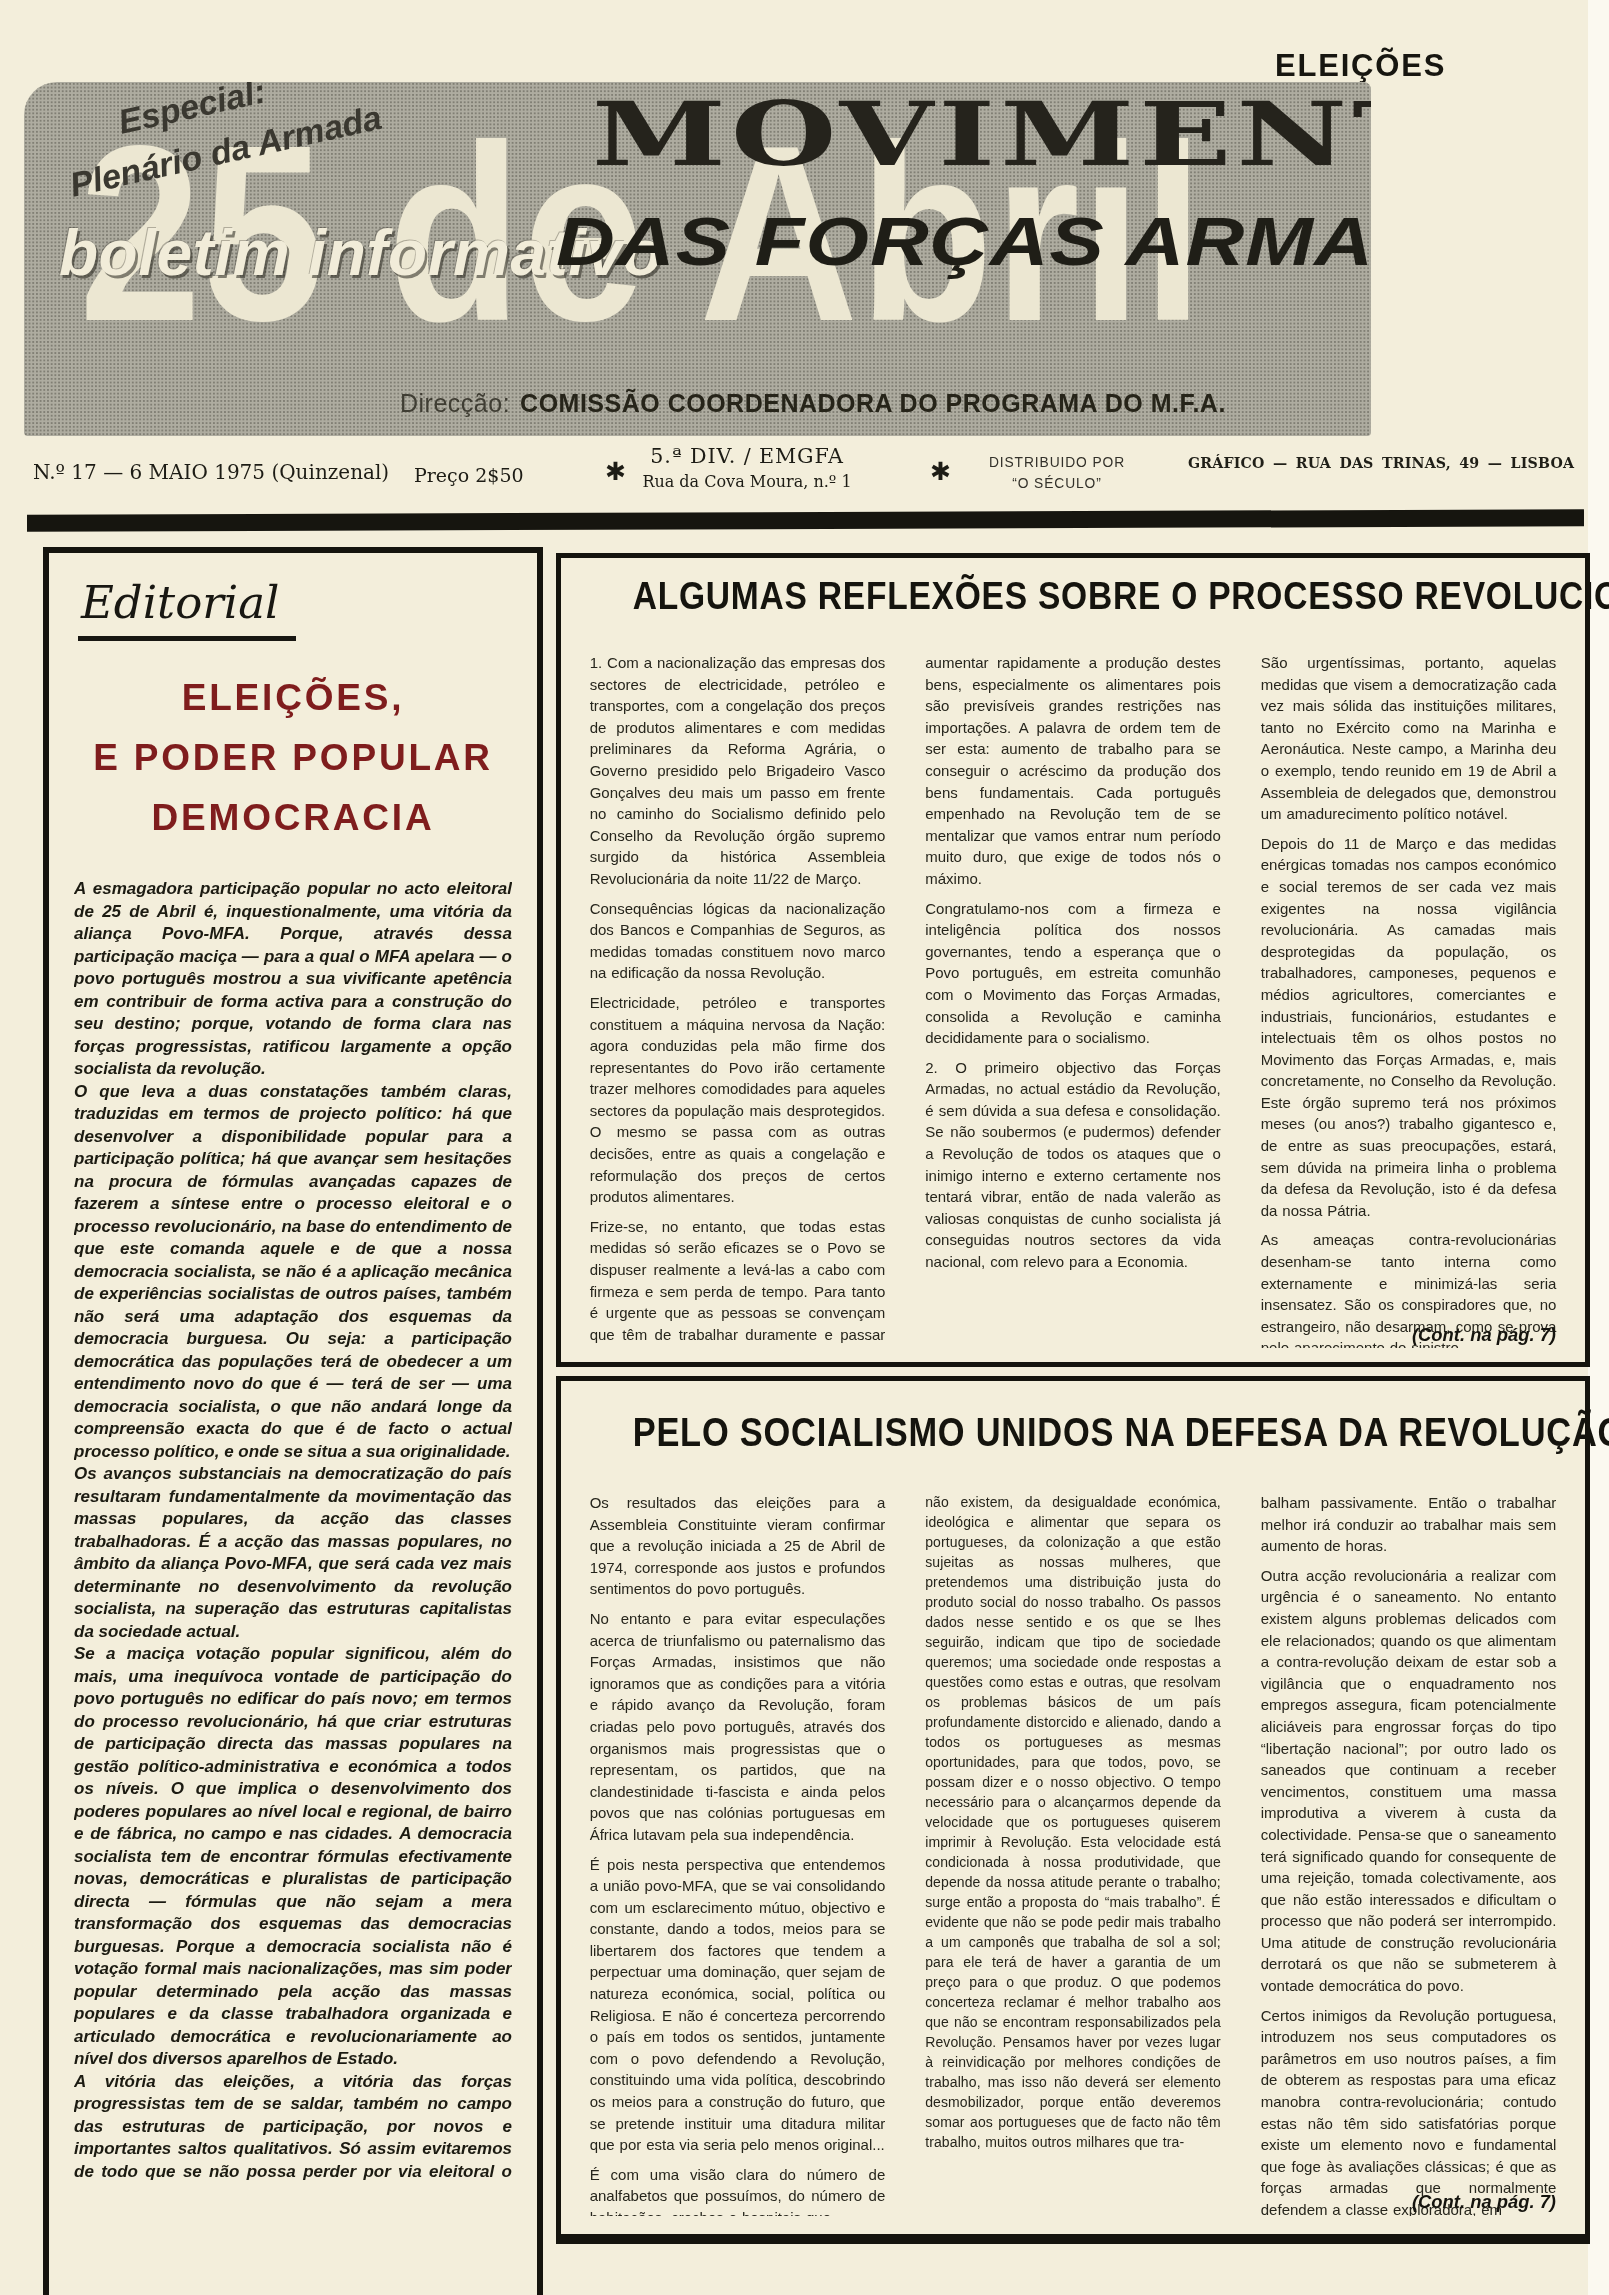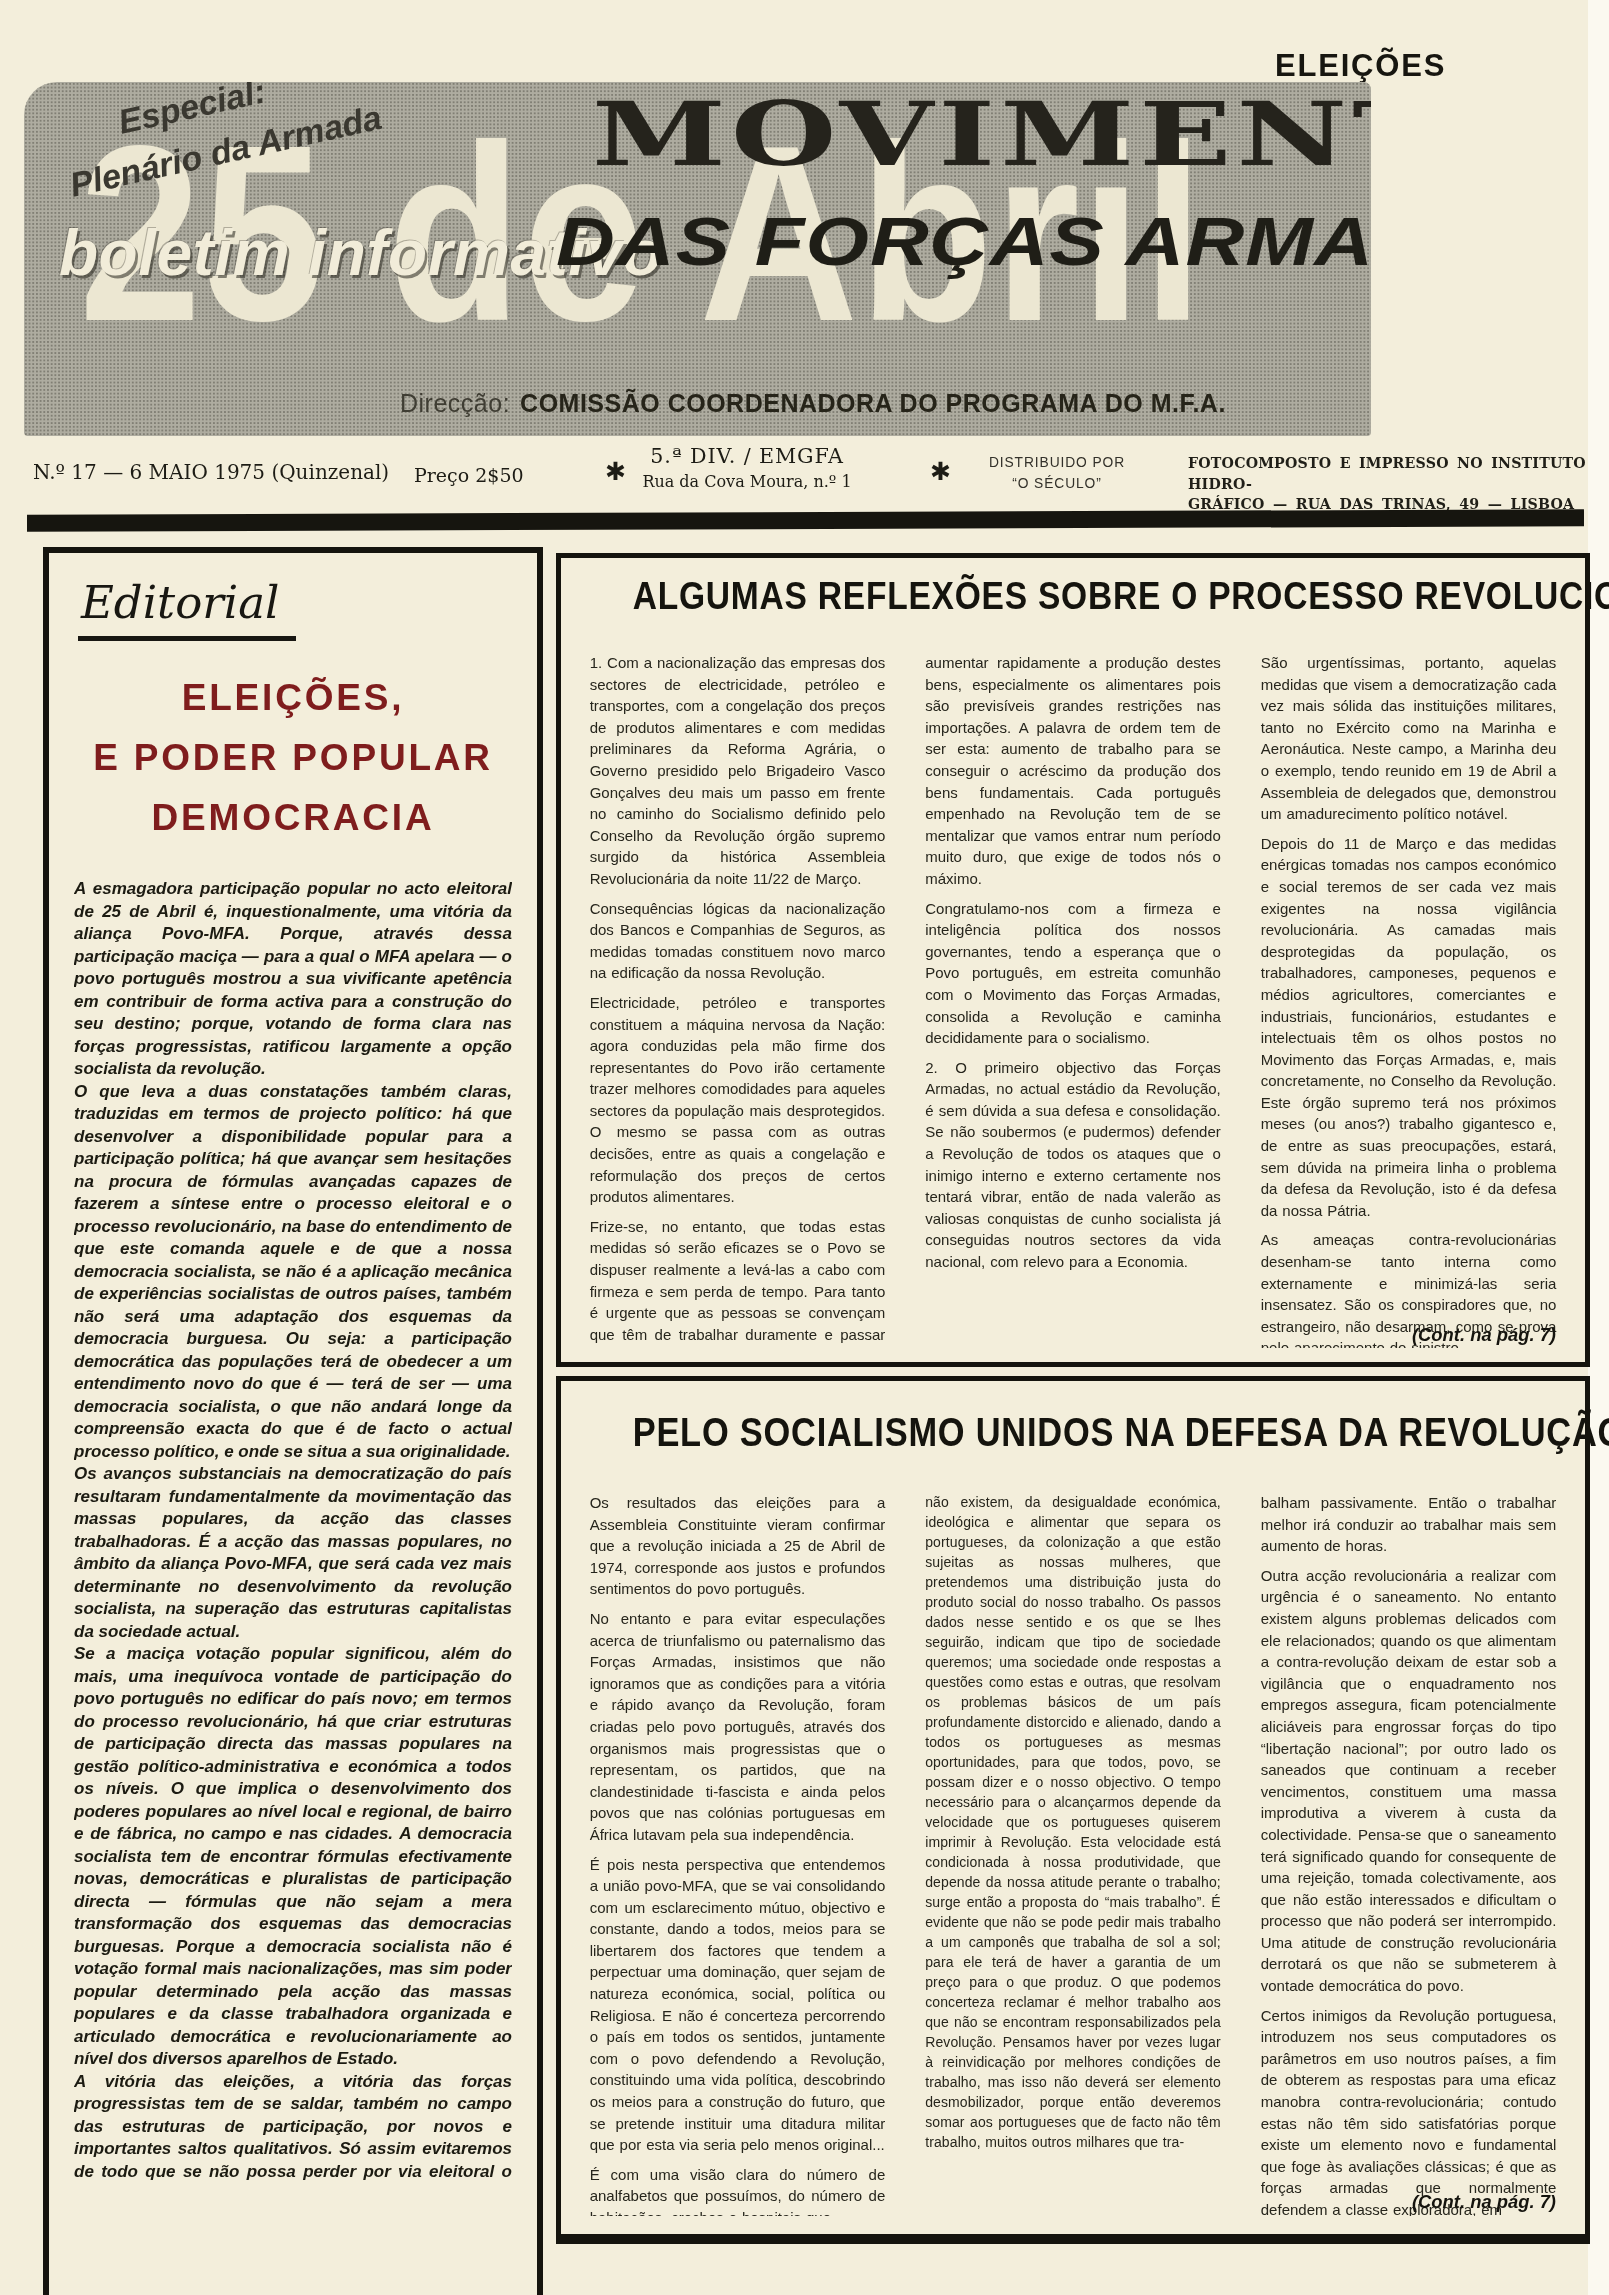--- a/index.html
+++ b/index.html
@@ -111,21 +111,20 @@
   <div class="abs division">
     <div class="d1">5.ª DIV. / EMGFA</div>
     <div class="d2">Rua da Cova Moura, n.º 1</div>
   </div>
   <div class="abs star2">✱</div>
   <div class="abs distributor">
     <div class="d1">DISTRIBUIDO POR</div>
     <div class="d2">“O SÉCULO”</div>
   </div>
   <div class="abs printer">
-    <div>FOTOCOMPOSTO E IMPRESSO NO INSTITUTO HIDRO-</div>
     <div>GRÁFICO — RUA DAS TRINAS, 49 — LISBOA</div>
   </div>
 
   <div class="abs rule"></div>
 
   <div class="abs ed-box">
     <div class="ed-label">Editorial</div>
     <div class="ed-underline"></div>
     <div class="ed-headline">
         <p>ELEIÇÕES,</p>

